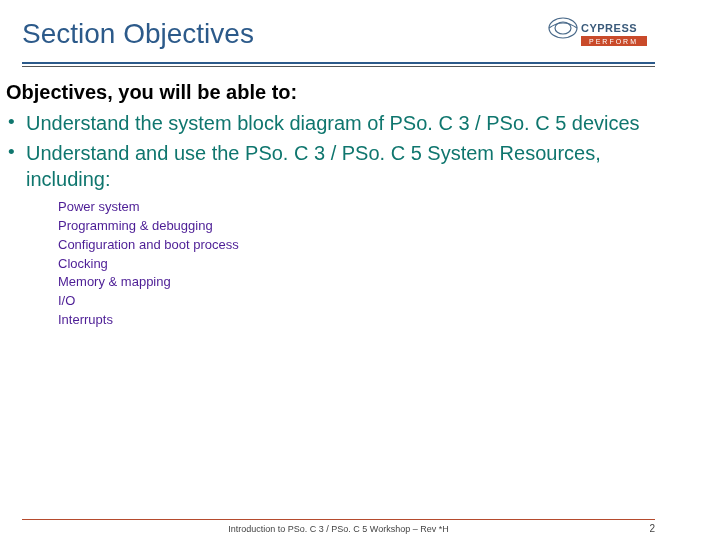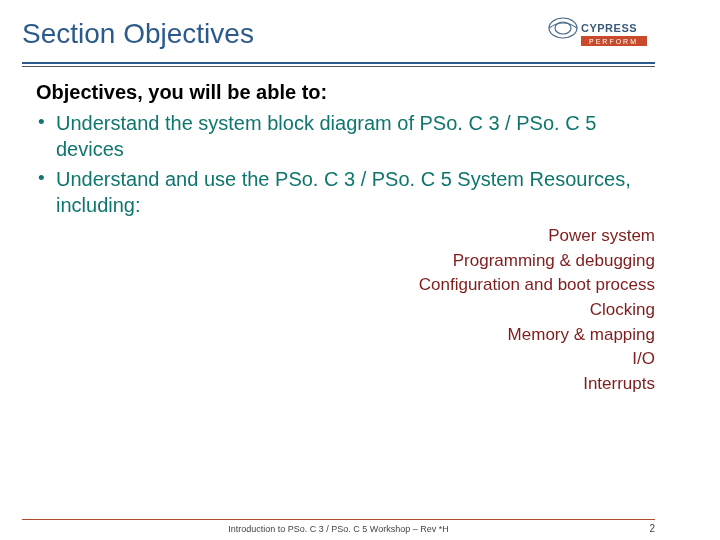--- a/index.html
+++ b/index.html
@@ -4,27 +4,27 @@
 <style>
   * { margin: 0; padding: 0; box-sizing: border-box; }
   html, body { width: 720px; height: 540px; font-family: Arial, Helvetica, sans-serif; background: #fff; }
   .slide { width: 677px; height: 540px; position: relative; }
   .header { position: relative; padding: 18px 22px 8px 22px; }
   .title { font-size: 28px; color: #2c5a8a; font-weight: 400; }
   .logo { position: absolute; right: 22px; top: 14px; width: 110px; height: 36px; }
   .logo svg { width: 100%; height: 100%; }
   .hr1 { border: none; border-top: 2px solid #2c5a8a; margin: 4px 22px 0 22px; }
   .hr2 { border: none; border-top: 1px solid #555; margin: 2px 22px 0 22px; }
-  .body { padding: 14px 22px 0 36px; }
+  .body { padding: 14px 22px 0 6px; }
   .subtitle { font-size: 20px; font-weight: bold; color: #000; margin-bottom: 6px; }
   .bullets { list-style: none; }
   .bullets > li { font-size: 20px; color: #0f766e; line-height: 1.3; margin-bottom: 4px; padding-left: 20px; position: relative; }
   .bullets > li::before { content: "•"; position: absolute; left: 2px; top: 0; font-size: 19px; }
   .subbullets { list-style: none; margin-top: 6px; margin-left: 52px; }
-  .subbullets li { font-size: 17px; color: #7f1d1d; line-height: 1.45; text-align: right; }
+  .subbullets li { font-size: 13px; color: #4c1d95; line-height: 1.45; }
   .footer { position: absolute; bottom: 6px; left: 0; width: 100%; margin-top: 24px; }
   .footer-line { border: none; border-top: 1px solid #b54b2e; margin: 0 22px 4px 22px; }
   .footer-text { text-align: center; font-size: 9px; color: #444; }
   .page-num { position: absolute; right: 22px; bottom: 0; font-size: 10px; color: #444; }
 </style>
 </head>
 <body>
 
 <div class="slide">
   <div class="header">

